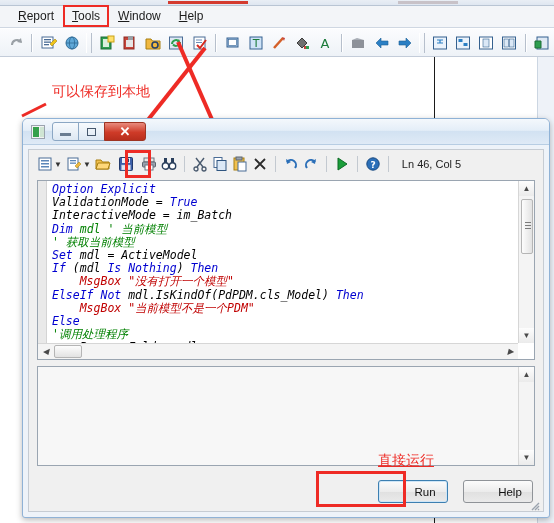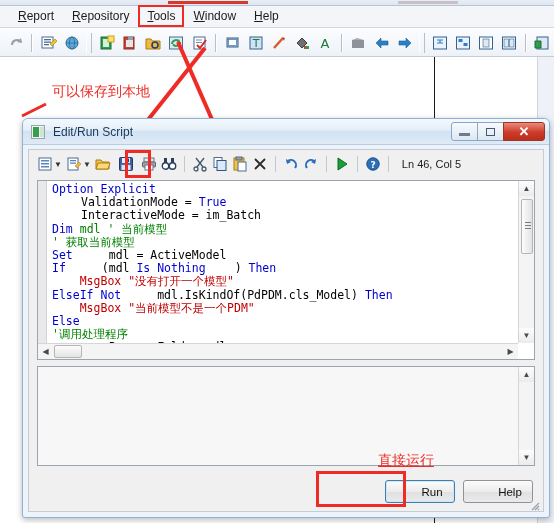--- a/index.html
+++ b/index.html
@@ -126,35 +126,35 @@
   }
   .dtb { height:22px; min-width:20px; display:flex; align-items:center; justify-content:center;
          font-size:13px; color:#33465c; padding:0 2px; }
   .dtb-sep { width:1px; height:16px; background:#c3c9d0; margin:0 5px; }
   .caret { font-size:8px; color:#333; margin-left:1px; }
   .lncol { font-size:11px; color:#222; margin-left:8px; white-space:nowrap; }
 
   
   .code-wrap {
     position:absolute; left:8px; top:30px; right:8px; height:180px;
-    border:1px solid #9aa5b1; background:#ffffff;
+    border:1px solid #9aa5b1; background:#ffffff;font-style:italic;
   }
   .code-gutter {
     position:absolute; left:0; top:0; width:9px; bottom:0; background:#e9e9e9; border-right:1px solid #d4d4d4;
   }
   .code-area {
     position:absolute; left:10px; top:1px; right:17px; bottom:16px;
     overflow:hidden; background:#fff;
     font-family:"DejaVu Sans Mono", monospace; font-size:11.5px; line-height:13.2px;
     white-space:pre; padding-left:4px; padding-top:1px;
   }
   .kw { color:#0000d0; }
   .str { color:#c00000; }
   .cmt { color:#008000; }
-  .pl  { color:#000000;margin-left:29px; }
+  .pl  { color:#000000; }
 
   .vscroll {
     position:absolute; right:0; top:0; width:16px; bottom:16px;
     background:#f4f4f4; border-left:1px solid #d6d6d6;
   }
   .vs-arrow { height:15px; display:flex; align-items:center; justify-content:center; font-size:8px; color:#4a4a4a;
               background:linear-gradient(to bottom,#fdfdfd,#ebebeb);}
   .vs-arrow.bot { position:absolute; bottom:0; left:0; right:0; }
   .vs-thumb {
     position:absolute; left:2px; top:18px; width:12px; height:55px;
@@ -177,21 +177,21 @@
     position:absolute; left:8px; top:216px; right:8px; height:100px;
     border:1px solid #9aa5b1; background:#f7f7f7;
   }
   .out-area { position:absolute; left:1px; top:1px; right:17px; bottom:1px; background:#f7f7f7;
               font-family:"DejaVu Sans Mono", monospace; font-size:11px; }
   .out-vscroll { position:absolute; right:0; top:0; width:16px; bottom:0; background:#f4f4f4; border-left:1px solid #d6d6d6; }
 
   
   .btn-row { position:absolute; right:10px; bottom:8px; display:flex; }
   .dlg-btn {
-    width:70px; height:23px; margin-left:8px;
+    width:70px; height:23px; margin-left:15px;
     font-size:11.5px; color:#111;
     background: linear-gradient(to bottom,#fcfcfc,#ececec 50%,#e0e0e0 51%,#eaeaea);
     border:1px solid #8f9398; border-radius:3px;
     display:flex; align-items:center; justify-content:center;padding-left:24px;
   }
   .dlg-btn.default { border:1px solid #3c7fb1; box-shadow: inset 0 0 0 1px #cfe6f7; }
 
   .resize-grip { position:absolute; right:3px; bottom:2px; width:12px; height:12px; }
 </style>
 </head>
@@ -200,21 +200,20 @@
 <div id="root">
 
   <div class="app-topstrip">
     <div class="redline"></div>
     <div class="redline2"></div>
   </div>
 
   <div class="menubar">
     <div class="inner" id="menu-root">
         <div class="menu-item"><u>R</u>eport</div>
-        <div class="menu-item"><u>R</u>epository</div>
         <div class="menu-item highlight"><u>T</u>ools</div>
         <div class="menu-item"><u>W</u>indow</div>
         <div class="menu-item"><u>H</u>elp</div>
       </div>
   </div>
 
   <div class="toolbar">
     <div class="tb-btn">
       <svg width="16" height="16" viewBox="0 0 16 16">
           <path d="M4 10 A5 5 0 0 1 13 7" stroke="#9aa0a6" stroke-width="2" fill="none"></path>
@@ -374,21 +373,20 @@
     <path d="M128 150 l 14 -14 l -17 2 z" fill="#ee2b25"></path>
 
     <path d="M178 42 L 358 452" stroke="#ee2b25" stroke-width="4" fill="none"></path>
     <path d="M360 458 l -1 -20 l -13 9 z" fill="#ee2b25"></path>
   </svg>
 
   <div class="dialog">
 
     <div class="dlg-titlebar">
       <div class="dlg-icon"></div>
-      <div class="dlg-title">Edit/Run Script</div>
       <div class="win-btns">
         <div class="win-btn first">
           <div class="minbar"></div>
         </div>
         <div class="win-btn">
           <div class="maxsq"></div>
         </div>
         <div class="win-btn close">
           <span>✕</span>
         </div>

